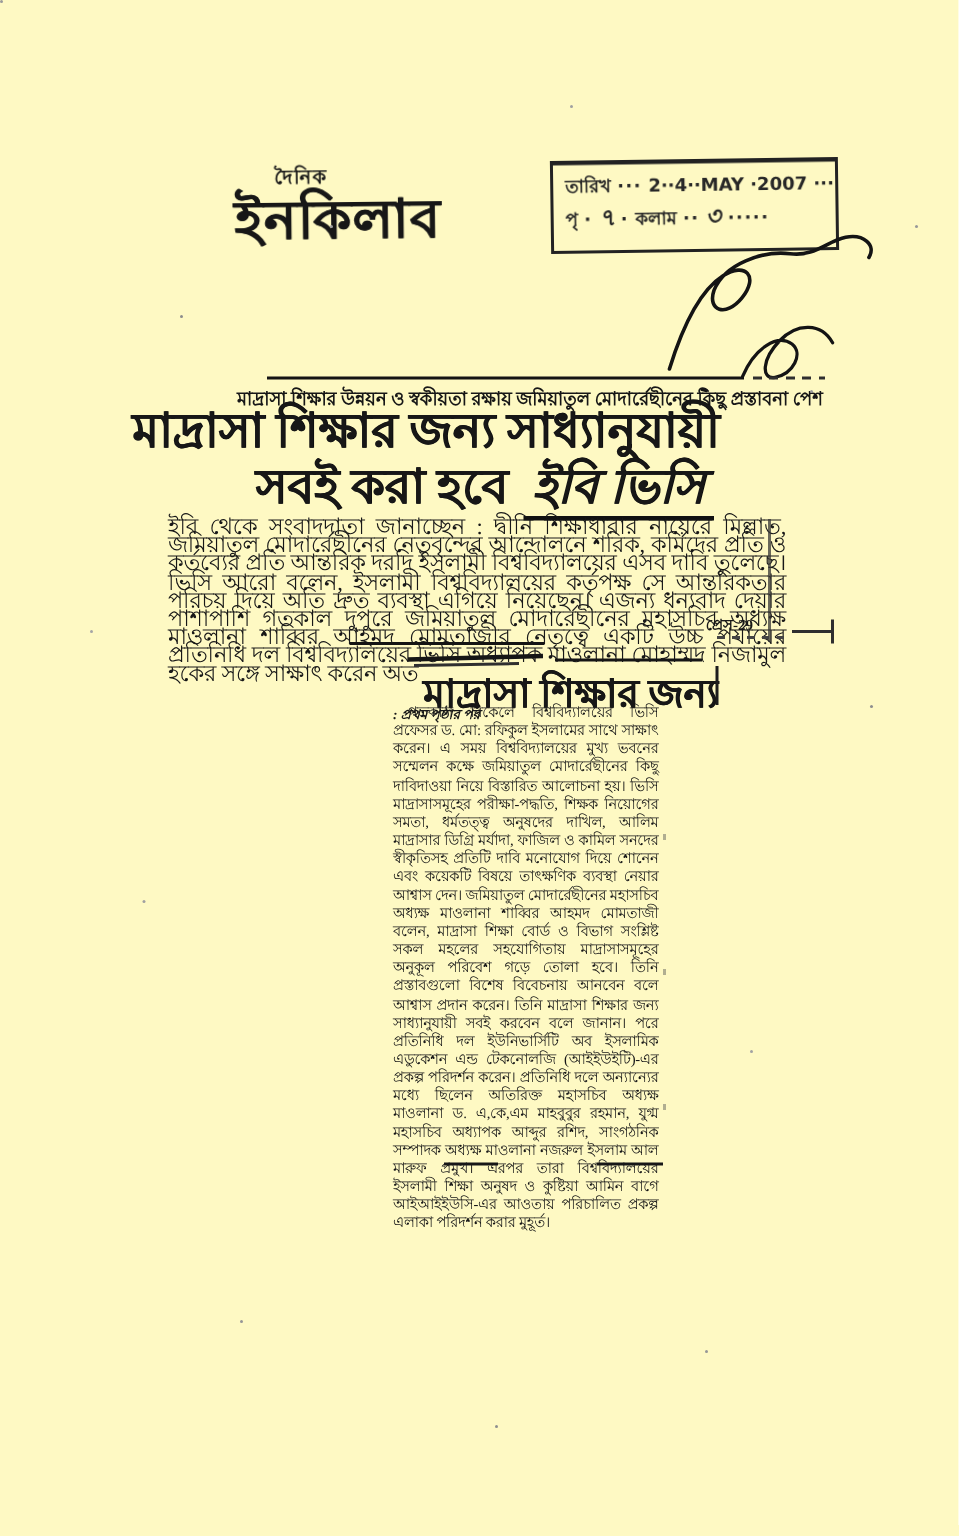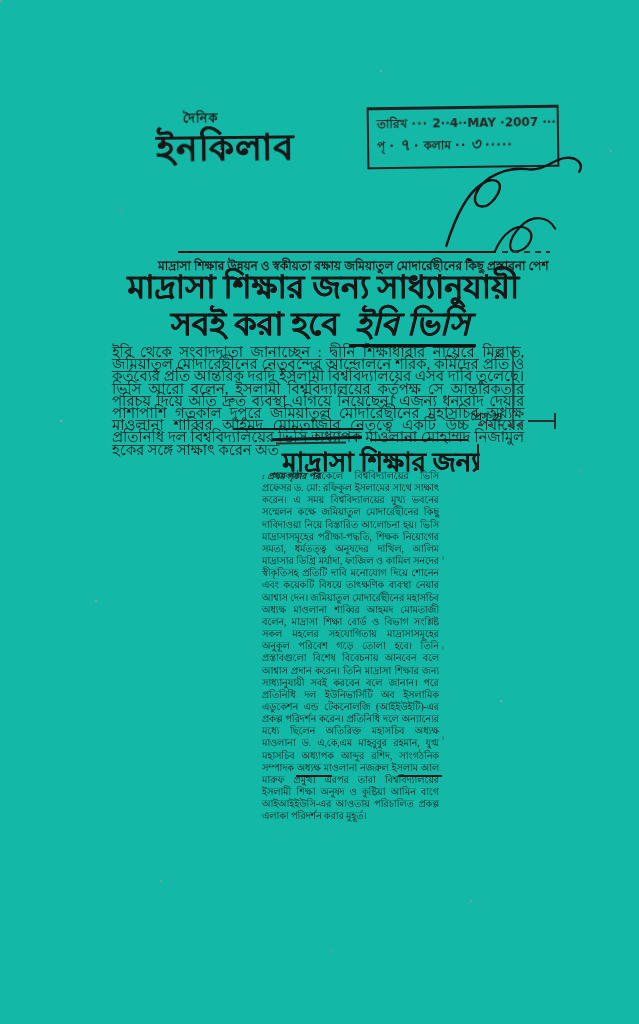--- a/index.html
+++ b/index.html
@@ -1,17 +1,17 @@
 <!DOCTYPE html>
 <html><head>
 <meta charset="utf-8">
 <style>
   html,body{margin:0;padding:0;background:#ffffff;}
   #page{
-    position:relative;width:639px;height:1024px;background:#14b8a6;
+    position:relative;width:639px;height:1024px;background:#fef9c3;
     overflow:hidden;font-family:"Liberation Serif","DejaVu Serif",serif;color:#1c1c1c;
   }
   .abs{position:absolute;}
   
   #masthead{left:156px;top:108px;width:160px;transform:rotate(-0.6deg);}
   #masthead .daily{display:block;margin-left:27px;font-size:13px;font-weight:bold;letter-spacing:1px;}
   #masthead .name{display:block;font-size:36px;font-weight:bold;line-height:1.0;letter-spacing:1px;
     font-family:"DejaVu Serif",serif;text-shadow:0.6px 0 #1c1c1c;}
   
   #stamp{
@@ -26,21 +26,21 @@
   #stamp .dots{letter-spacing:1px;}
   
   #scribble{left:433px;top:158px;width:175px;height:105px;transform:rotate(-6deg);}
   
   #article1{left:88px;top:246px;width:470px;}
   #a1-toprule{left:90px;top:5px;width:318px;height:2px;background:#191919;}
   #a1-toprule-dash{left:414px;top:5px;width:48px;height:2px;
      background:repeating-linear-gradient(90deg,#333 0 6px,transparent 6px 11px);}
   .kicker{left:70px;top:11px;width:345px;text-align:center;font-size:12.5px;font-weight:bold;
     white-space:nowrap;transform:scale(0.96,1);transform-origin:left;}
-  .headline-l1{left:0;top:25px;width:470px;text-align:center;font-size:32px;font-weight:bold;
+  .headline-l1{left:0;top:25px;width:470px;font-size:32px;font-weight:bold;
     white-space:nowrap;line-height:1.05;text-shadow:0.5px 0 #111;}
   .headline-l2{left:0;top:62px;width:470px;text-align:center;font-size:32px;font-weight:bold;
     white-space:nowrap;line-height:1.05;text-shadow:0.5px 0 #111;}
   .attribution{display:inline-block;margin-left:10px;font-style:italic;
     border-bottom:3px solid #161616;padding:0 6px 2px 6px;}
   #a1-body{left:24px;top:100px;width:412px;font-size:15px;line-height:12.2px;
     text-align:justify;letter-spacing:-0.2px;}
   #a1-endmark{right:56px;top:163px;font-size:10px;font-weight:bold;}
   #a1-edge{left:424px;top:100px;width:2px;height:82px;background:#3a3a3a;opacity:0.75;}
   

